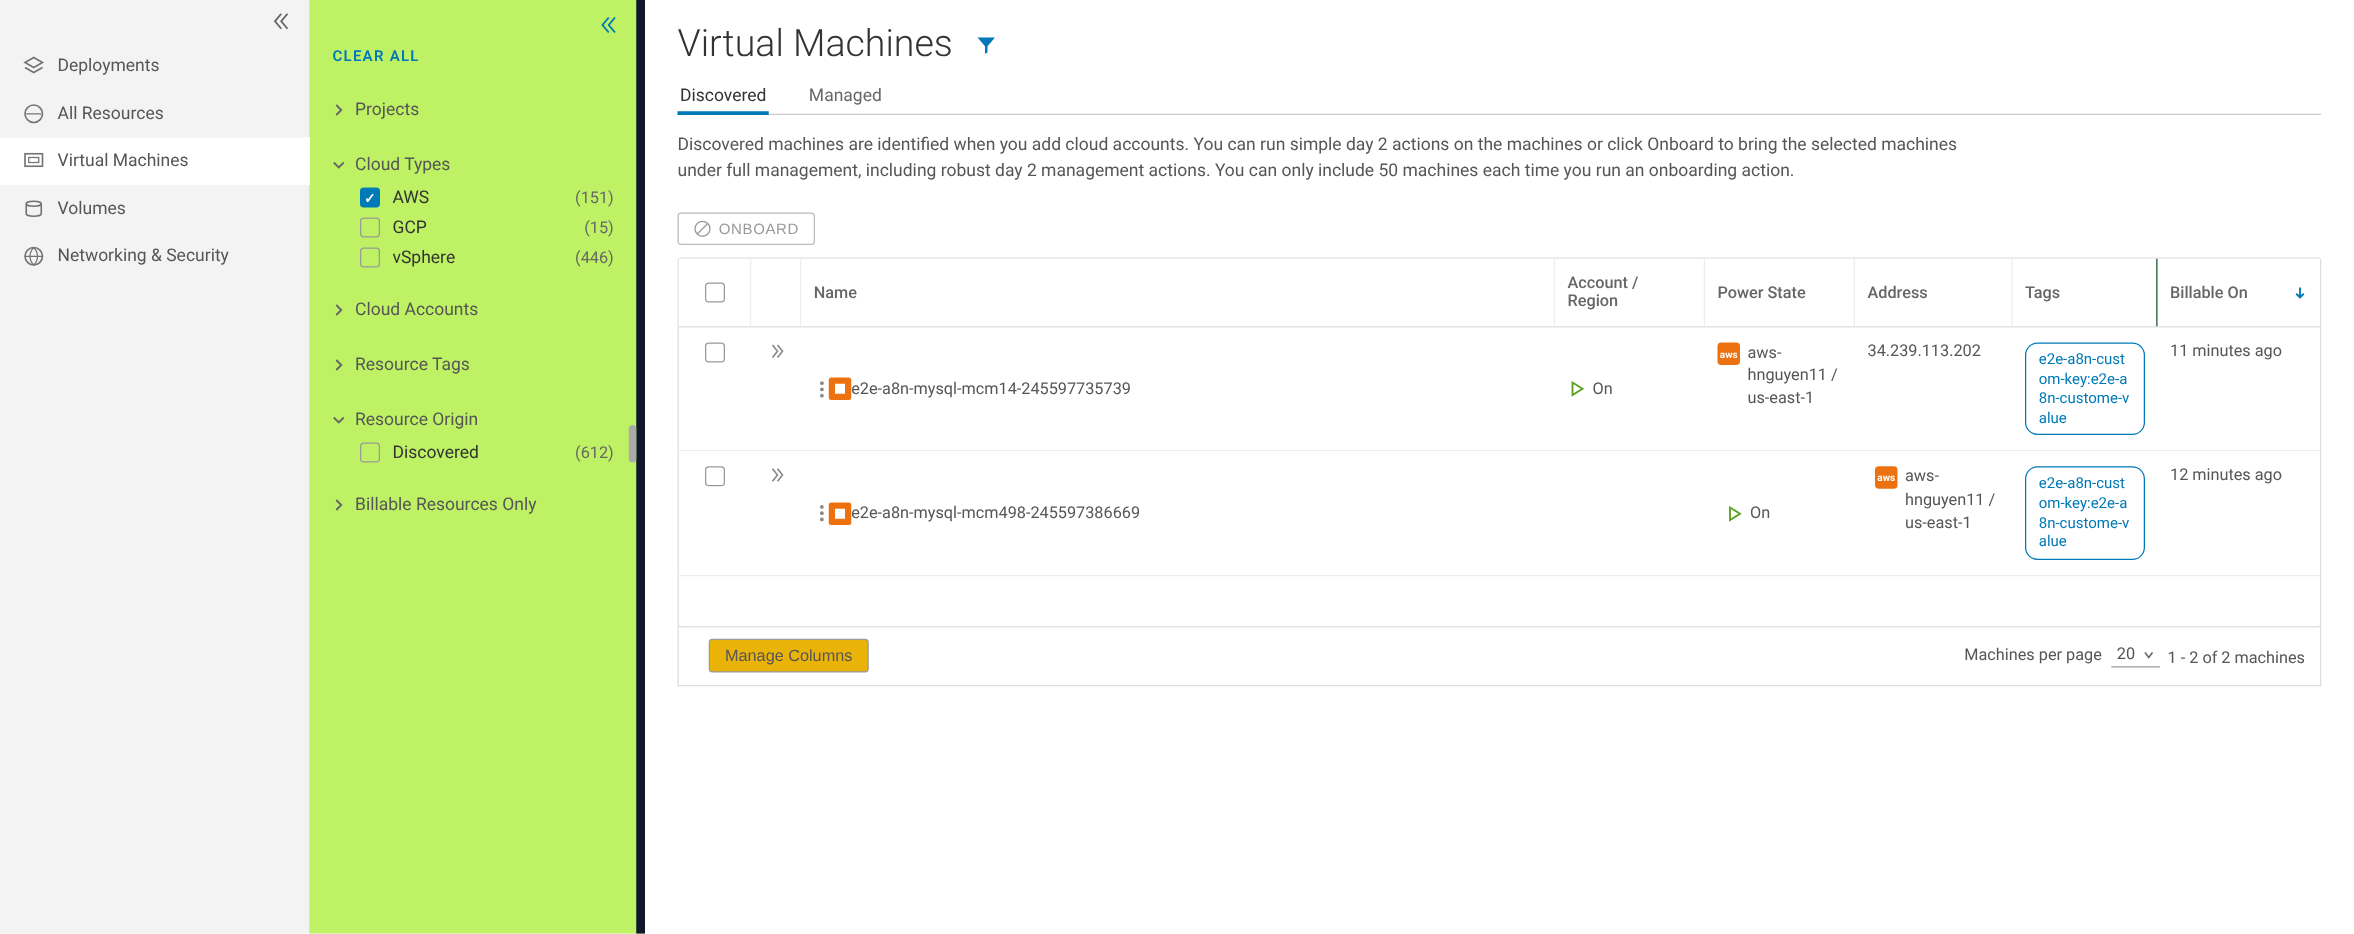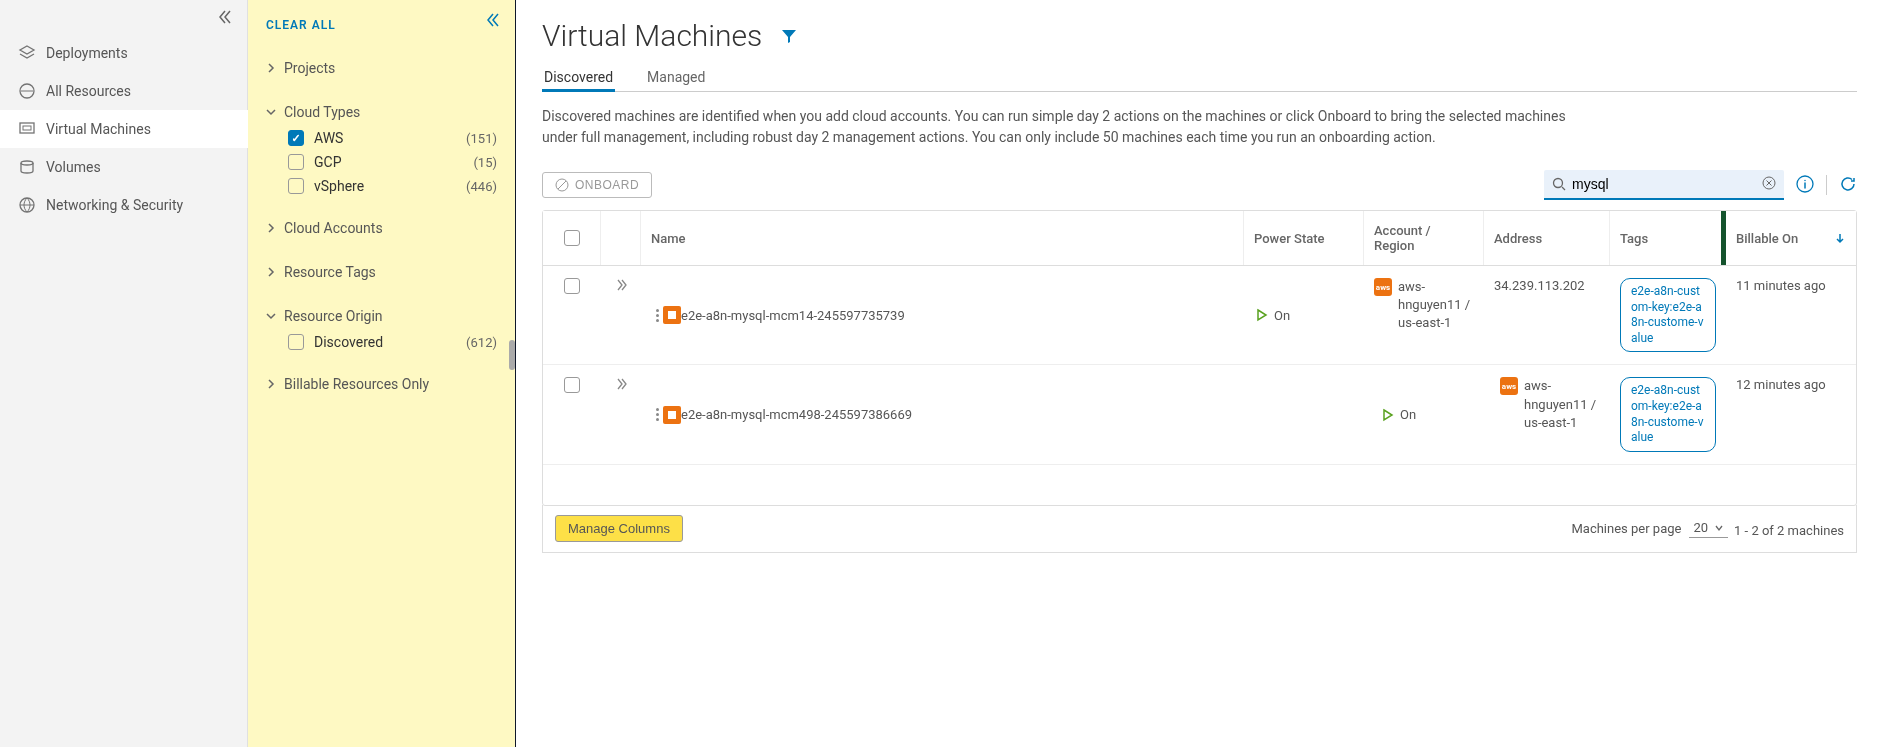--- a/index.html
+++ b/index.html
@@ -9,21 +9,21 @@
     
     .sidebar { width: 248px; background: #f3f3f3; border-right: 1px solid #e0e0e0; display: flex; flex-direction: column; }
     .sidebar-collapse { height: 34px; display: flex; justify-content: flex-end; align-items: center; padding-right: 14px; }
     .sidebar-collapse svg { color: #666; }
     .sidebar-nav { display: flex; flex-direction: column; }
     .sidebar-item { display: flex; align-items: center; gap: 10px; padding: 10px 18px; color: #565656; cursor: pointer; font-size: 14px; }
     .sidebar-item.active { background: #fff; border-right: 3px solid #fff; margin-right: -1px; }
     .sidebar-item svg { color: #737373; flex-shrink: 0; }
     
     
-    .filter-panel { width: 268px; background: #fef9c3; border-right: 1px solid #0f172a; position: relative; padding: 4px 0; }
+    .filter-panel { width: 268px; background: #bef264; border-right: 7px solid #0f172a; position: relative; padding: 24px 0; }
     .filter-collapse { position: absolute; top: 12px; right: 14px; color: #0079b8; }
     .filter-clear { color: #0079b8; font-size: 12px; letter-spacing: 1px; font-weight: 600; padding: 14px 18px; cursor: pointer; }
     .filter-group { padding: 8px 18px; }
     .filter-header { display: flex; align-items: center; gap: 8px; color: #565656; cursor: pointer; padding: 6px 0; }
     .filter-header svg { color: #666; }
     .filter-option { display: flex; align-items: center; justify-content: space-between; padding: 4px 0 4px 22px; }
     .filter-option-left { display: flex; align-items: center; gap: 10px; }
     .filter-checkbox { width: 16px; height: 16px; border: 1px solid #999; border-radius: 3px; display: flex; align-items: center; justify-content: center; }
     .filter-checkbox.checked { background: #0079b8; border-color: #0079b8; }
     .filter-checkbox.checked::after { content: "✓"; color: #fff; font-size: 11px; font-weight: bold; }
@@ -56,21 +56,21 @@
     
     .table { border: 1px solid #ddd; border-radius: 3px; width: 100%; }
     .table-header { display: flex; border-bottom: 1px solid #ddd; background: #fff; }
     .th { padding: 12px 10px; font-weight: 500; color: #666; font-size: 13px; display: flex; align-items: center; }
     .th-checkbox { width: 58px; justify-content: center; border-right: 1px solid #eee; }
     .th-expand { width: 40px; border-right: 1px solid #eee; }
     .th-name { flex: 1; min-width: 300px; border-right: 1px solid #eee; }
     .th-power { width: 120px; border-right: 1px solid #eee; }
     .th-account { width: 120px; border-right: 1px solid #eee; }
     .th-address { width: 126px; border-right: 1px solid #eee; }
-    .th-tags { width: 116px; border-right: 5px solid #14532d; }
+    .th-tags { width: 116px; border-right: 1px solid #14532d; }
     .th-created { width: 130px; display: flex; justify-content: space-between; }
     .th-created svg { color: #0079b8; }
     
     .table-row { display: flex; border-bottom: 1px solid #eee; }
     .td { padding: 12px 10px; color: #565656; font-size: 13px; display: flex; align-items: flex-start; }
     .td-checkbox { width: 58px; justify-content: center; }
     .td-expand { width: 40px; justify-content: center; }
     .td-name { flex: 1; min-width: 300px; gap: 0; align-items: center; }
     .td-power { width: 120px; gap: 6px; align-items: center; }
     .td-account { width: 120px; gap: 6px; }
@@ -82,21 +82,21 @@
     .kebab { color: #888; cursor: pointer; display: flex; flex-direction: column; gap: 2px; align-items: center; justify-content: center; width: 12px; }
     .kebab span { width: 3px; height: 3px; background: #888; border-radius: 50%; }
     .vm-icon { width: 18px; height: 18px; background: #ec7211; border-radius: 2px; display: flex; align-items: center; justify-content: center; }
     .vm-icon::after { content: ""; width: 8px; height: 8px; background: #fff; }
     .power-play { color: #5aa220; }
     .aws-badge { width: 18px; height: 18px; background: #ec7211; border-radius: 3px; flex-shrink: 0; display: flex; align-items: center; justify-content: center; color: #fff; font-size: 8px; font-weight: bold; }
     .account-text { line-height: 1.4; word-break: break-word; }
     .tag-chip { border: 1px solid #0079b8; border-radius: 10px; padding: 5px 10px; font-size: 12px; color: #0079b8; word-break: break-all; line-height: 1.3; }
     
     .table-footer { display: flex; justify-content: space-between; align-items: center; padding: 10px 12px; border: 1px solid #ddd; border-top: none; margin-top: -1px; }
-    .manage-cols { border: 1px solid #999; padding: 5px 12px; border-radius: 3px; color: #565656; background: #fde047; cursor: pointer; font-size: 13px; }
+    .manage-cols { border: 1px solid #999; padding: 5px 12px; border-radius: 3px; color: #565656; background: #eab308; cursor: pointer; font-size: 13px; margin-left: 12px; }
     .pagination { display: flex; align-items: flex-end; gap: 6px; color: #565656; font-size: 13px; }
     .per-page { display: flex; align-items: center; gap: 8px; }
     .page-select { display: flex; align-items: center; gap: 6px; border-bottom: 1px solid #999; padding: 2px 4px; }
   </style>
 </head>
 <body>
 
 <div class="app">
 
   <div class="sidebar">
@@ -251,58 +251,31 @@
     <p class="description">Discovered machines are identified when you add cloud accounts. You can run simple day 2 actions on the machines or click Onboard to bring the selected machines under full management, including robust day 2 management actions. You can only include 50 machines each time you run an onboarding action.</p>
 
     <div class="toolbar">
       <button class="onboard-btn">
         <svg width="14" height="14" viewBox="0 0 14 14">
             <circle cx="7" cy="7" r="6" stroke="currentColor" fill="none"></circle>
             <path d="M3 11 L11 3" stroke="currentColor"></path>
           </svg>
         <span>ONBOARD</span>
       </button>
-      <div class="toolbar-right">
-        <div class="search-wrap">
-          <svg width="14" height="14" viewBox="0 0 14 14">
-              <circle cx="6" cy="6" r="4.5" stroke="#666" fill="none" stroke-width="1.3"></circle>
-              <path d="M10 10 L13 13" stroke="#666" stroke-width="1.3"></path>
-            </svg>
-          <input class="search-input" value="mysql" style="">
-          <span class="search-clear">
-            <svg width="14" height="14" viewBox="0 0 14 14">
-                <circle cx="7" cy="7" r="6" stroke="#666" fill="none"></circle>
-                <path d="M4.5 4.5 L9.5 9.5 M9.5 4.5 L4.5 9.5" stroke="#666"></path>
-              </svg>
-          </span>
-        </div>
-        <span class="info-icn">
-          <svg width="18" height="18" viewBox="0 0 18 18">
-              <circle cx="9" cy="9" r="8" stroke="currentColor" fill="none" stroke-width="1.3"></circle>
-              <path d="M9 5.5 L9 5.5 M9 8 L9 13" stroke="currentColor" stroke-width="1.5" stroke-linecap="round"></path>
-            </svg>
-        </span>
-        <div class="divider"></div>
-        <span class="refresh-icn">
-          <svg width="18" height="18" viewBox="0 0 18 18">
-              <path d="M15 9 A6 6 0 1 1 13 4.5 M15 3 L15 6 L12 6" stroke="currentColor" fill="none" stroke-width="1.5"></path>
-            </svg>
-        </span>
-      </div>
     </div>
 
     <div class="table">
       <div class="table-header">
         <div class="th th-checkbox">
             <div class="row-check"></div>
           </div>
         <div class="th th-expand"></div>
         <div class="th th-name">Name</div>
+        <div class="th th-account">Account / Region</div>
         <div class="th th-power">Power State</div>
-        <div class="th th-account">Account / Region</div>
         <div class="th th-address">Address</div>
         <div class="th th-tags">Tags</div>
         <div class="th th-created">
           <span>Billable On</span>
           <svg width="12" height="12" viewBox="0 0 12 12">
               <path d="M6 2 L6 10 M3 7 L6 10 L9 7" stroke="currentColor" fill="none" stroke-width="1.5"></path>
             </svg>
         </div>
       </div>
 

